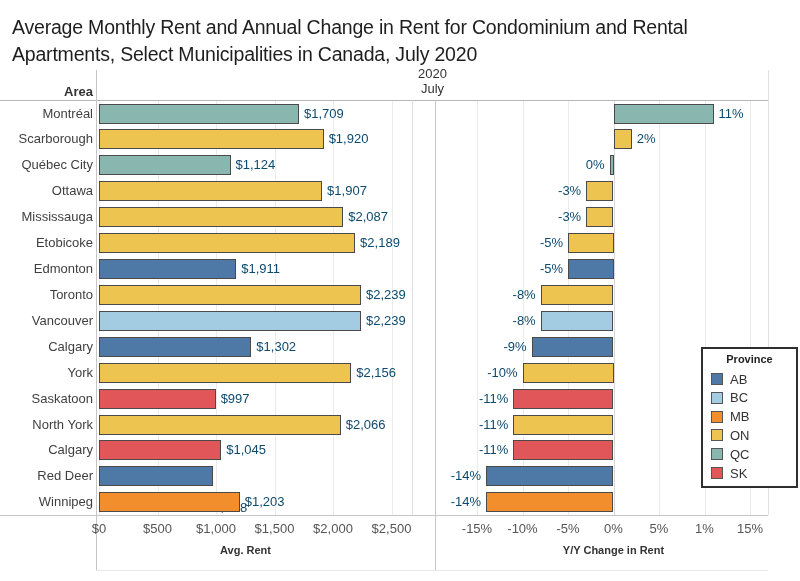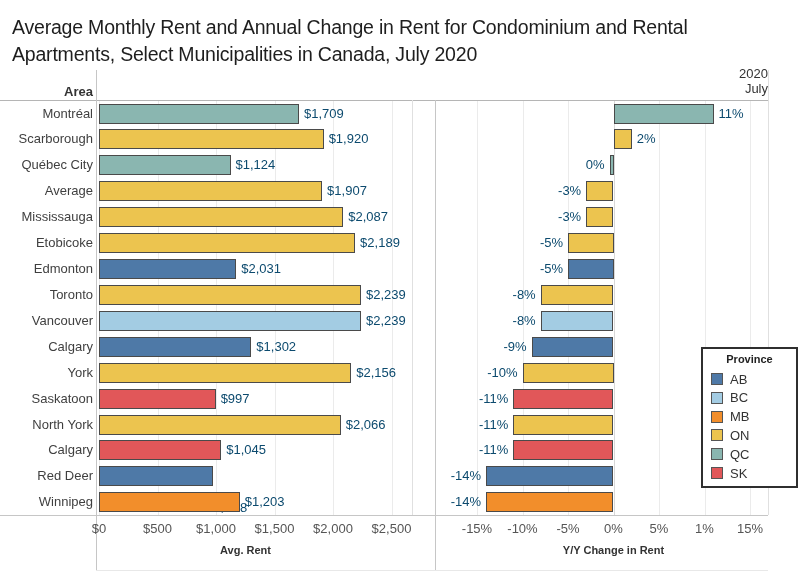--- a/index.html
+++ b/index.html
@@ -4,21 +4,21 @@
 <style>
   html,body{margin:0;padding:0;background:#ffffff;}
   #canvas{
     position:relative;width:800px;height:581px;background:#ffffff;overflow:hidden;
     font-family:"Liberation Sans", sans-serif;
   }
   .title-line{
     position:absolute;left:12px;width:780px;font-size:19.5px;line-height:27px;
     color:#1e1e1e;font-weight:normal;letter-spacing:-0.2px;
   }
-  .hdr-date{position:absolute;left:97px;width:671px;text-align:right;font-size:13px;color:#333;height:14px;line-height:14px;}
+  .hdr-date{position:absolute;left:97px;width:671px;text-align:center;font-size:13px;color:#333;height:14px;line-height:14px;}
   .area-label{position:absolute;left:0;width:93px;text-align:right;font-size:13px;font-weight:bold;color:#333;height:14px;line-height:14px;}
   .hline{position:absolute;height:1px;}
   .vline{position:absolute;width:1px;}
   .gridline{position:absolute;width:1px;background:#ebebeb;}
   .row-label{position:absolute;left:0;width:93px;text-align:right;font-size:13px;color:#3f3f3f;white-space:nowrap;}
   .bar{position:absolute;height:20px;border:1px solid #4a4a4a;box-sizing:border-box;}
   .val-label{position:absolute;font-size:13px;color:#0c4a6e;white-space:nowrap;}
   .tick-label{position:absolute;width:70px;text-align:center;font-size:13px;color:#555;white-space:nowrap;}
   .axis-title{position:absolute;top:544px;text-align:center;font-size:11px;font-weight:bold;color:#333;}
   #legend{
@@ -83,38 +83,38 @@
       <div class="row-label" style="top: 129.42px; line-height: 20px;">Scarborough</div>
       <div class="bar" style="left: 99px; top: 129.42px; width: 224.64px; background: rgb(236, 196, 79);"></div>
       <div class="val-label" style="left: 328.64px; top: 129.42px; line-height: 20px;">$1,920</div>
       <div class="bar" style="left: 613.5px; top: 129.42px; width: 18.2px; background: rgb(236, 196, 79);"></div>
       <div class="val-label" style="left: 636.7px; top: 129.42px; line-height: 20px;">2%</div>
       <div class="row-label" style="top: 155.34px; line-height: 20px;">Québec City</div>
       <div class="bar" style="left: 99px; top: 155.34px; width: 131.508px; background: rgb(138, 182, 176);"></div>
       <div class="val-label" style="left: 235.508px; top: 155.34px; line-height: 20px;">$1,124</div>
       <div class="bar" style="left: 609.5px; top: 155.34px; width: 4px; background: rgb(138, 182, 176);"></div>
       <div class="val-label" style="left: 604.5px; top: 155.34px; line-height: 20px; transform: translateX(-100%);">0%</div>
-      <div class="row-label" style="top: 181.26px; line-height: 20px;">Average</div>
+      <div class="row-label" style="top: 181.26px; line-height: 20px;">Ottawa</div>
       <div class="bar" style="left: 99px; top: 181.26px; width: 223.119px; background: rgb(236, 196, 79);"></div>
       <div class="val-label" style="left: 327.119px; top: 181.26px; line-height: 20px;">$1,907</div>
       <div class="bar" style="left: 586.2px; top: 181.26px; width: 27.3px; background: rgb(236, 196, 79);"></div>
       <div class="val-label" style="left: 581.2px; top: 181.26px; line-height: 20px; transform: translateX(-100%);">-3%</div>
       <div class="row-label" style="top: 207.18px; line-height: 20px;">Mississauga</div>
       <div class="bar" style="left: 99px; top: 207.18px; width: 244.179px; background: rgb(236, 196, 79);"></div>
       <div class="val-label" style="left: 348.179px; top: 207.18px; line-height: 20px;">$2,087</div>
       <div class="bar" style="left: 586.2px; top: 207.18px; width: 27.3px; background: rgb(236, 196, 79);"></div>
       <div class="val-label" style="left: 581.2px; top: 207.18px; line-height: 20px; transform: translateX(-100%);">-3%</div>
       <div class="row-label" style="top: 233.1px; line-height: 20px;">Etobicoke</div>
       <div class="bar" style="left: 99px; top: 233.1px; width: 256.113px; background: rgb(236, 196, 79);"></div>
       <div class="val-label" style="left: 360.113px; top: 233.1px; line-height: 20px;">$2,189</div>
       <div class="bar" style="left: 568px; top: 233.1px; width: 45.5px; background: rgb(236, 196, 79);"></div>
       <div class="val-label" style="left: 563px; top: 233.1px; line-height: 20px; transform: translateX(-100%);">-5%</div>
       <div class="row-label" style="top: 259.02px; line-height: 20px;">Edmonton</div>
       <div class="bar" style="left: 99px; top: 259.02px; width: 137.241px; background: rgb(78, 121, 167);"></div>
-      <div class="val-label" style="left: 241.241px; top: 259.02px; line-height: 20px;">$2,031</div>
+      <div class="val-label" style="left: 241.241px; top: 259.02px; line-height: 20px;">$1,911</div>
       <div class="bar" style="left: 568px; top: 259.02px; width: 45.5px; background: rgb(78, 121, 167);"></div>
       <div class="val-label" style="left: 563px; top: 259.02px; line-height: 20px; transform: translateX(-100%);">-5%</div>
       <div class="row-label" style="top: 284.94px; line-height: 20px;">Toronto</div>
       <div class="bar" style="left: 99px; top: 284.94px; width: 261.963px; background: rgb(236, 196, 79);"></div>
       <div class="val-label" style="left: 365.963px; top: 284.94px; line-height: 20px;">$2,239</div>
       <div class="bar" style="left: 540.7px; top: 284.94px; width: 72.8px; background: rgb(236, 196, 79);"></div>
       <div class="val-label" style="left: 535.7px; top: 284.94px; line-height: 20px; transform: translateX(-100%);">-8%</div>
       <div class="row-label" style="top: 310.86px; line-height: 20px;">Vancouver</div>
       <div class="bar" style="left: 99px; top: 310.86px; width: 261.963px; background: rgb(163, 204, 227);"></div>
       <div class="val-label" style="left: 365.963px; top: 310.86px; line-height: 20px;">$2,239</div>

